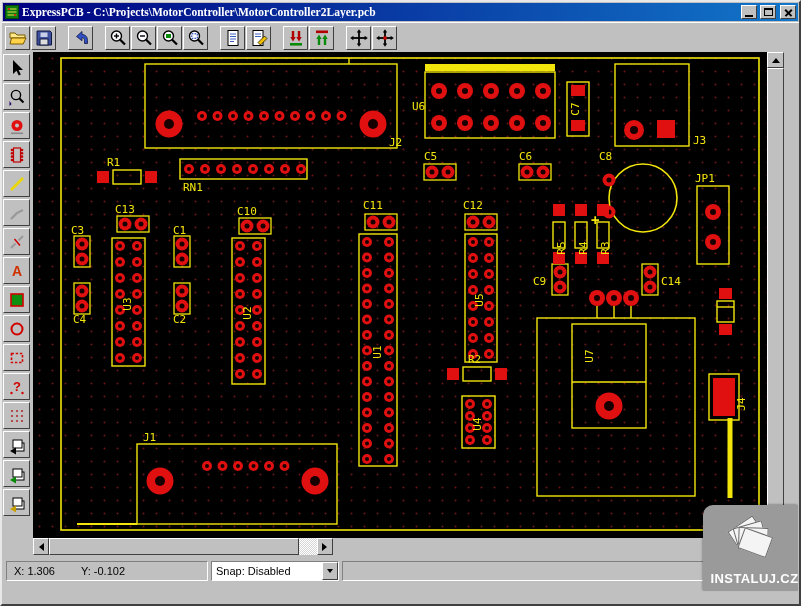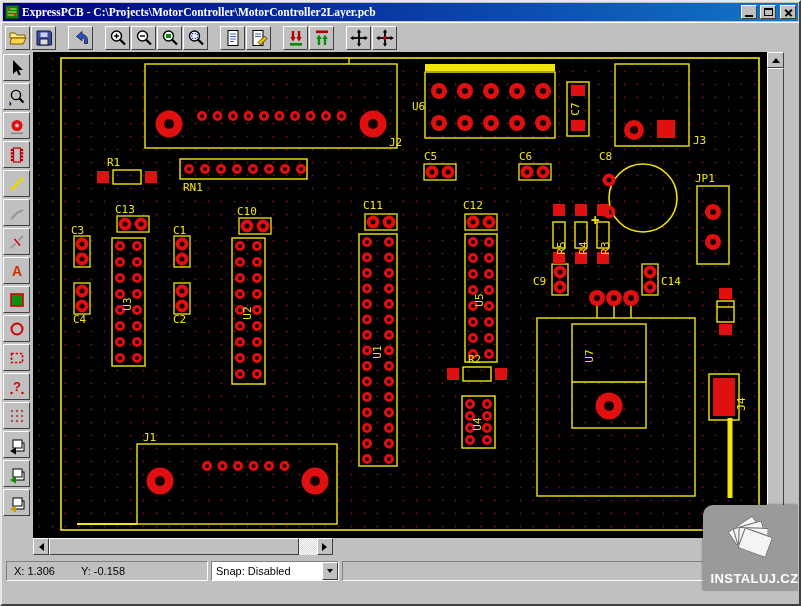--- a/index.html
+++ b/index.html
@@ -652,21 +652,21 @@
       <div class="sbtn">
           <span class="tri right"></span>
         </div>
     </div>
     <div class="hfill"></div>
   </div>
 
   <div class="statusbar">
     <div class="spanel sxy">
       <span>X: 1.306</span>
-      <span>Y: -0.158</span>
+      <span>Y: -0.102</span>
     </div>
     <div class="combo">
       <span class="combotext">Snap: Disabled</span>
       <span class="dropbtn">
           <span class="tri small down"></span>
         </span>
     </div>
     <div class="spanel rest"></div>
   </div>
 

